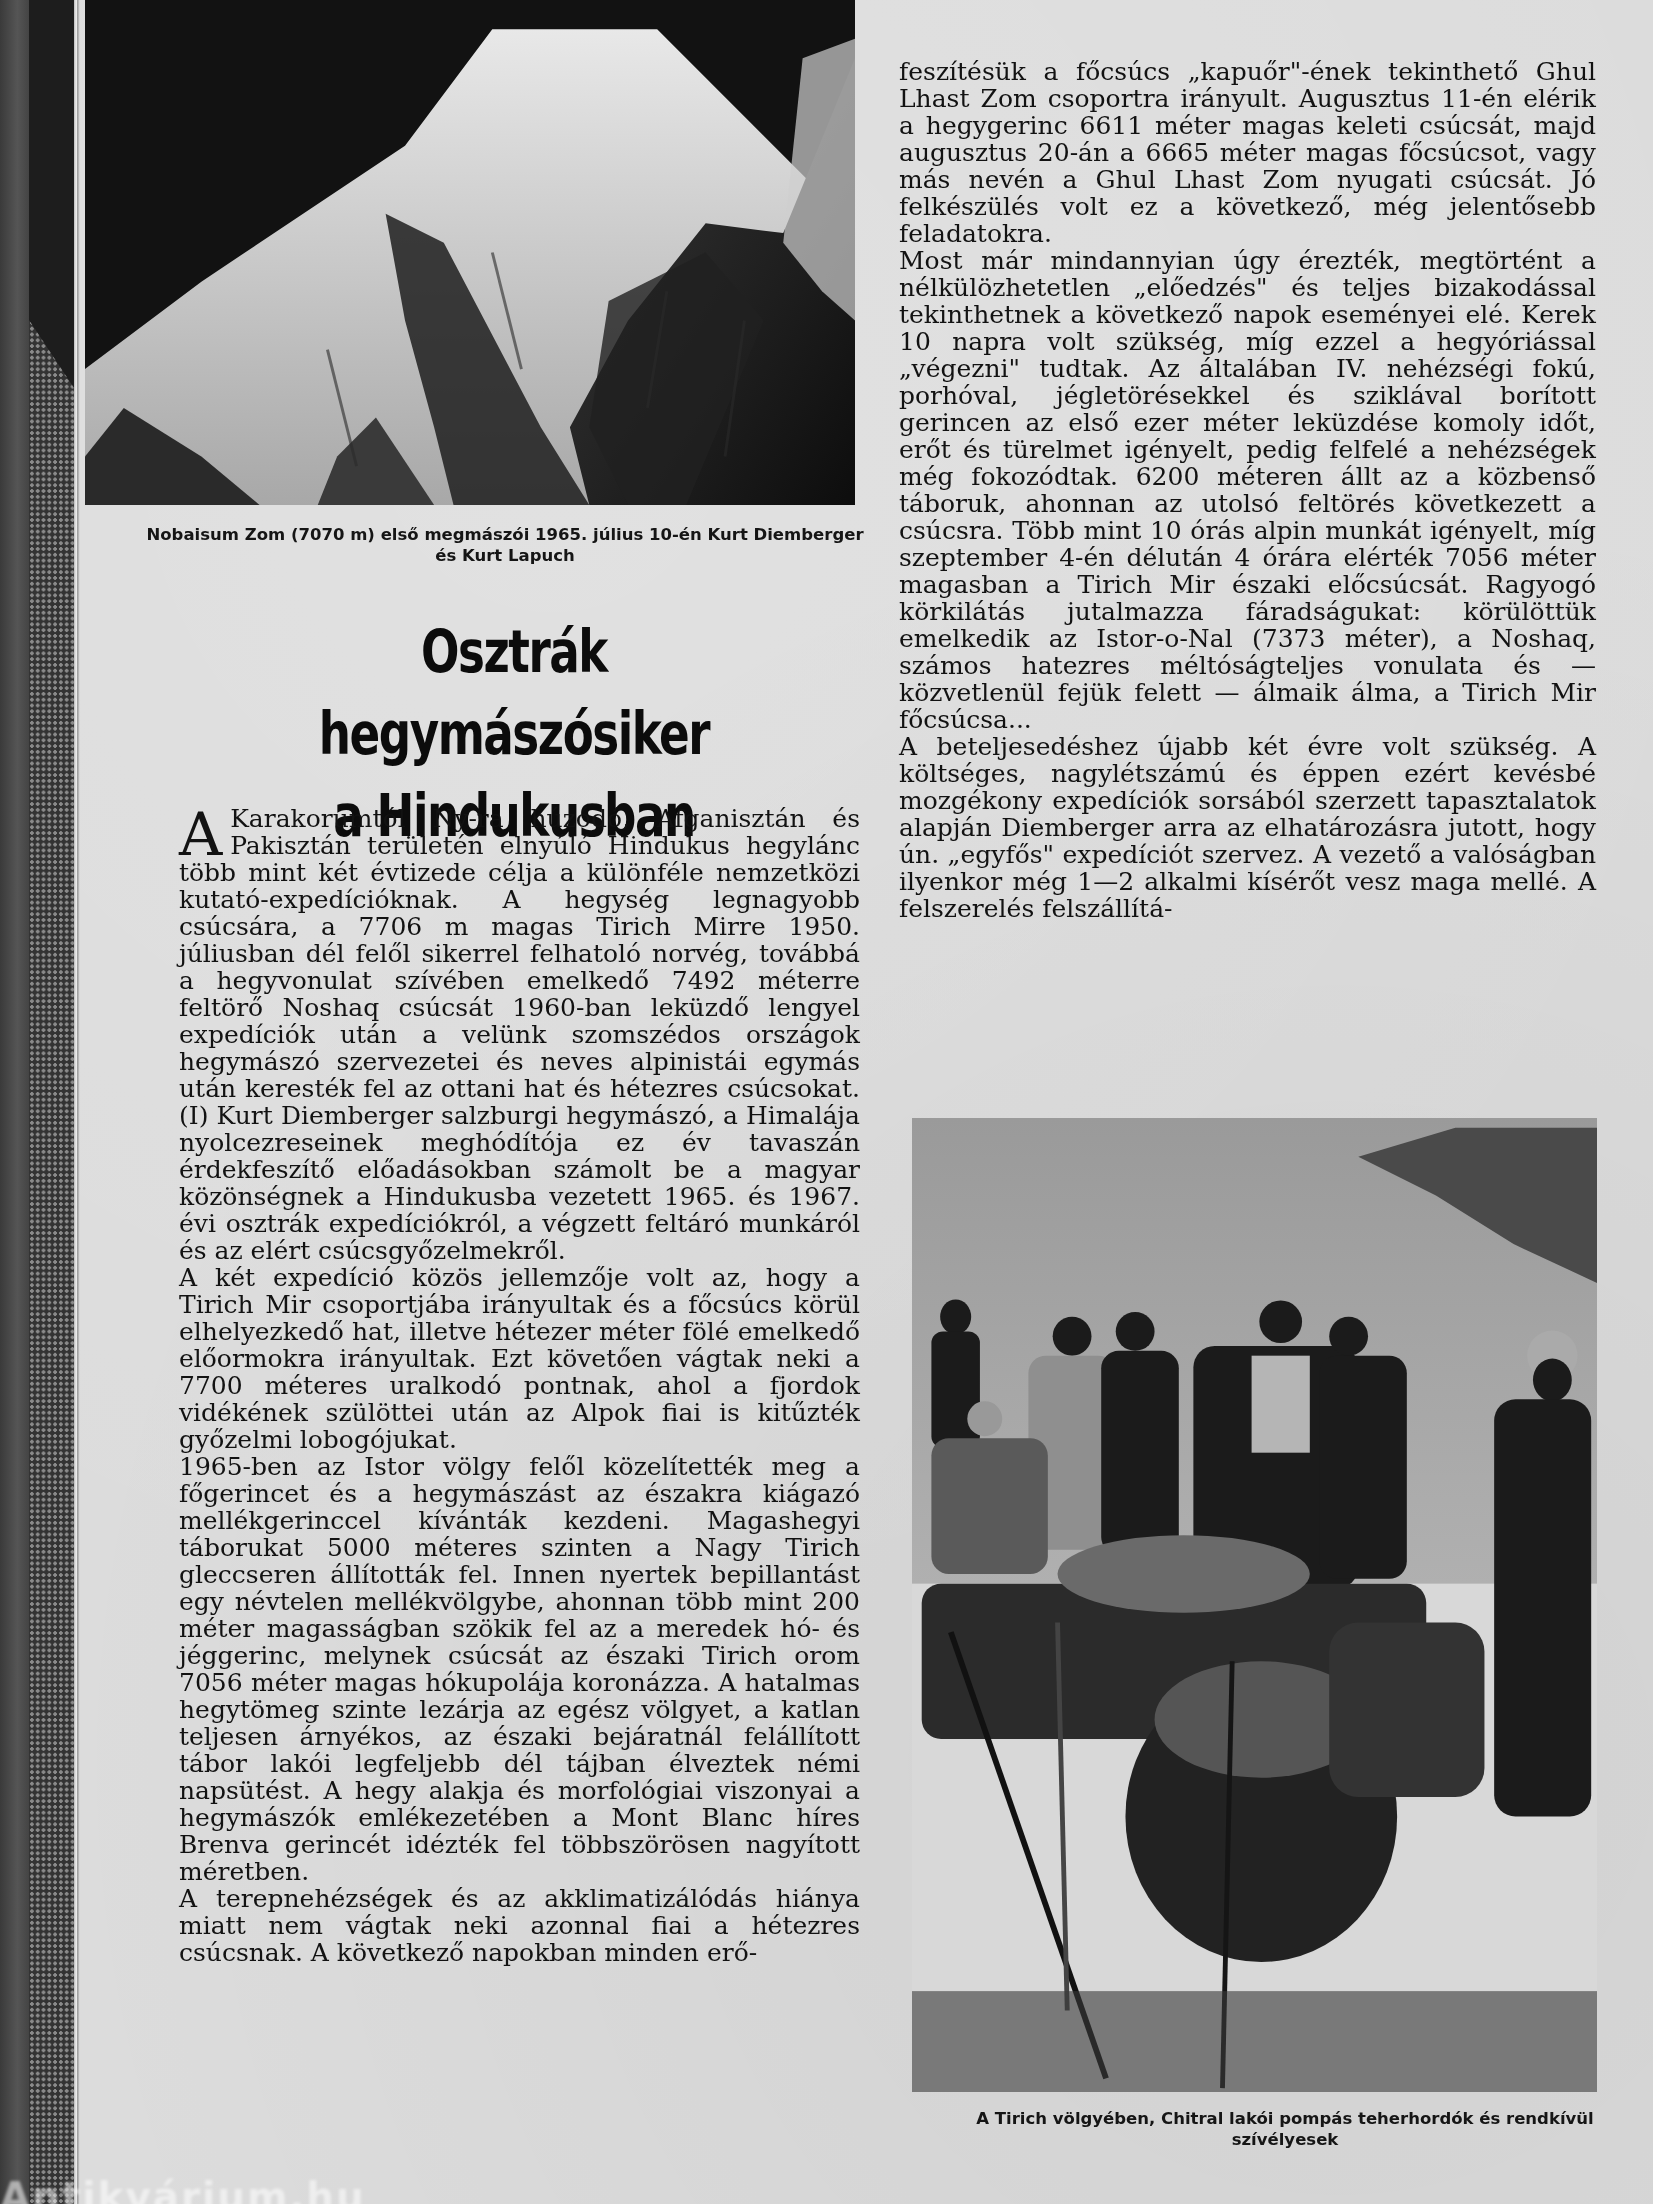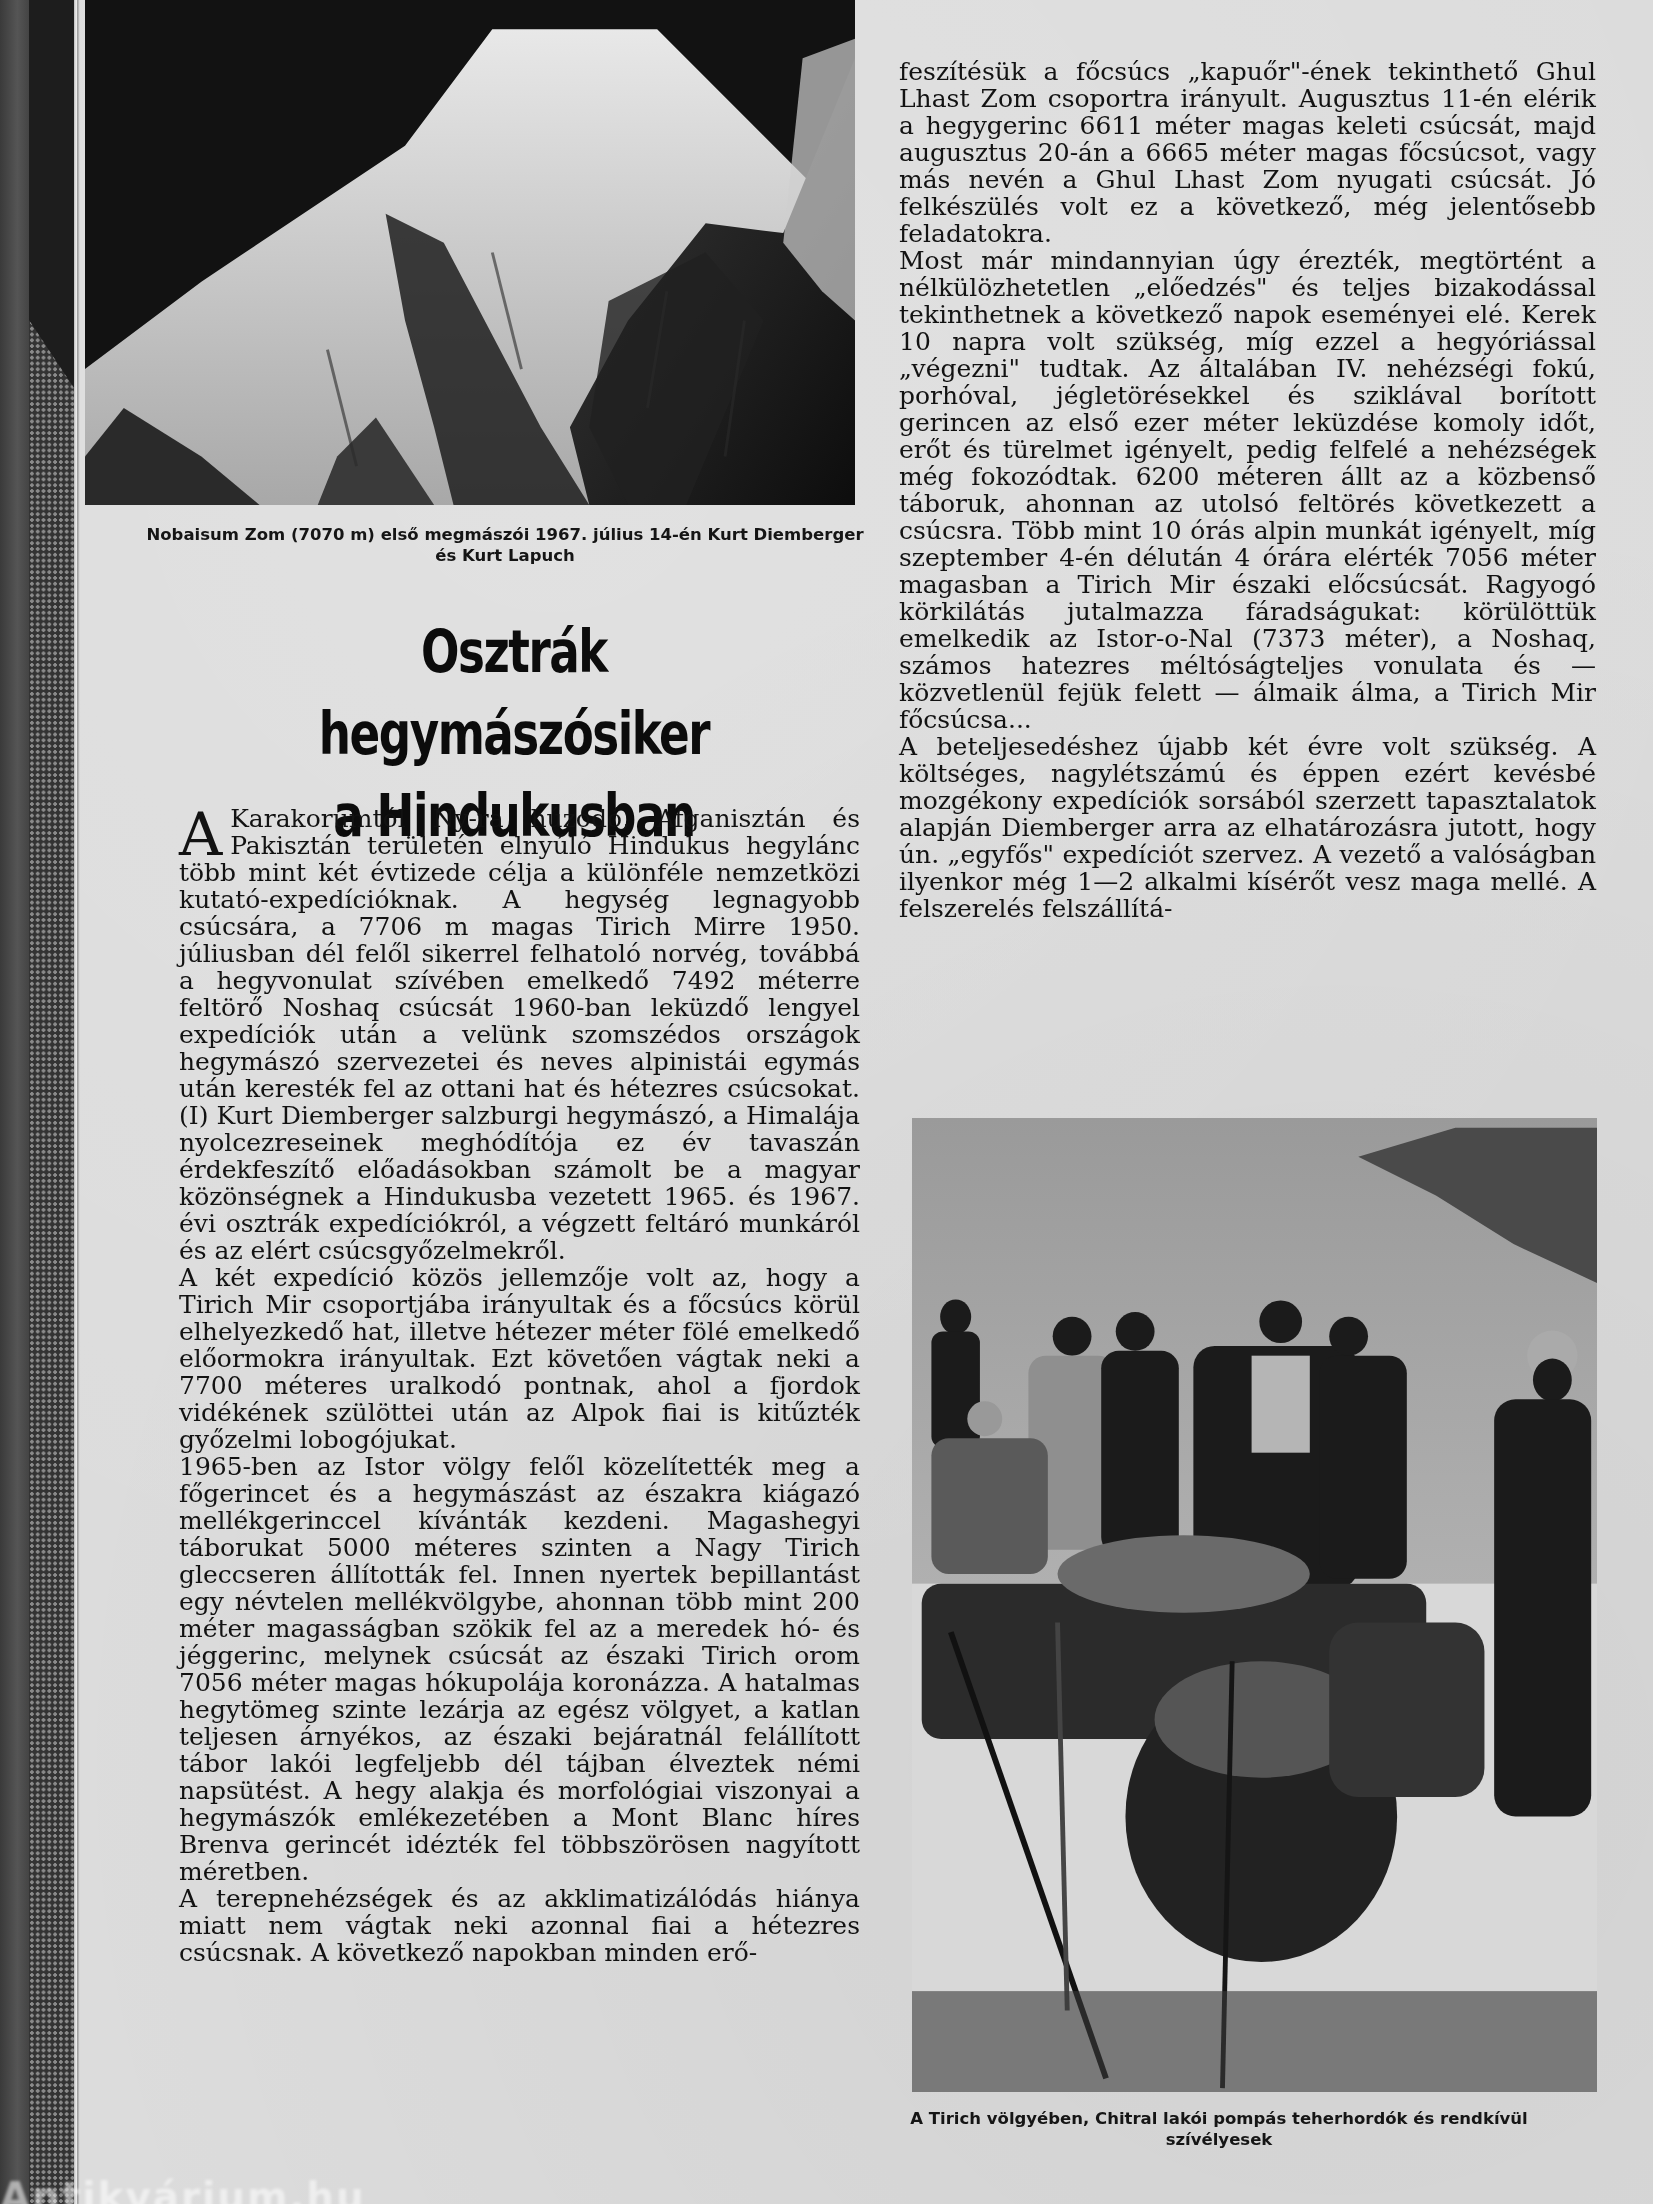--- a/index.html
+++ b/index.html
@@ -44,21 +44,21 @@
     background: #151515; overflow: hidden;
   }
   .photo-top svg { width: 100%; height: 100%; display: block; }
 
   .caption {
     position: absolute; font-family: "DejaVu Sans", "Liberation Sans", sans-serif;
     font-weight: bold; font-size: 16.5px; line-height: 21.3px; text-align: center;
     color: #151515;
   }
   .caption-top { left: 146px; top: 524px; width: 718px; }
-  .caption-bottom { left: 860px; top: 2108px; width: 718px; }
+  .caption-bottom { left: 926px; top: 2108px; width: 718px; }
 
   .headline {
     position: absolute; left: 155px; top: 611px; width: 718px;
     text-align: center;
     font-family: "DejaVu Sans", "Liberation Sans", sans-serif;
     font-weight: bold; font-size: 58px; line-height: 82px;
     letter-spacing: -1.9px; color: #0c0c0c;
     transform: scaleX(0.78); transform-origin: center top;
   }
 
@@ -124,21 +124,21 @@
     <polygon points="260,470 300,430 360,520 240,520" fill="#3a3a3a"></polygon>
 
     <g stroke="#2a2a2a" stroke-width="3" opacity="0.6">
       <line x1="420" y1="260" x2="450" y2="380"></line>
       <line x1="600" y1="300" x2="580" y2="420"></line>
       <line x1="680" y1="330" x2="660" y2="470"></line>
       <line x1="250" y1="360" x2="280" y2="480"></line>
     </g>
   </svg>
 </div>
-<div class="caption caption-top">Nobaisum Zom (7070 m) első megmászói 1967. július 14-én Kurt Diemberger és Kurt Lapuch</div>
+<div class="caption caption-top">Nobaisum Zom (7070 m) első megmászói 1965. július 10-én Kurt Diemberger és Kurt Lapuch</div>
 
 <div class="headline">
   <div>Osztrák hegymászósiker</div>
   <div>a Hindukusban</div>
 </div>
 
 <div class="col col-left">
   <p><span class="dropcap">A</span><span>Karakorumtól Ny-ra húzódó, Afganisztán és Pakisztán területén elnyúló Hindukus hegylánc több mint két évtizede célja a különféle nemzetközi kutató-expedícióknak. A hegység legnagyobb csúcsára, a 7706 m magas Tirich Mirre 1950. júliusban dél felől sikerrel felhatoló norvég, továbbá a hegyvonulat szívében emelkedő 7492 méterre feltörő Noshaq csúcsát 1960-ban leküzdő lengyel expedíciók után a velünk szomszédos országok hegymászó szervezetei és neves alpinistái egymás után keresték fel az ottani hat és hétezres csúcsokat. (I) Kurt Diemberger salzburgi hegymászó, a Himalája nyolcezreseinek meghódítója ez év tavaszán érdekfeszítő előadásokban számolt be a magyar közönségnek a Hindukusba vezetett 1965. és 1967. évi osztrák expedíciókról, a végzett feltáró munkáról és az elért csúcsgyőzelmekről.</span></p>
   <p>A két expedíció közös jellemzője volt az, hogy a Tirich Mir csoportjába irányultak és a főcsúcs körül elhelyezkedő hat, illetve hétezer méter fölé emelkedő előormokra irányultak. Ezt követően vágtak neki a 7700 méteres uralkodó pontnak, ahol a fjordok vidékének szülöttei után az Alpok fiai is kitűzték győzelmi lobogójukat.</p>
   <p>1965-ben az Istor völgy felől közelítették meg a főgerincet és a hegymászást az északra kiágazó mellékgerinccel kívánták kezdeni. Magashegyi táborukat 5000 méteres szinten a Nagy Tirich gleccseren állították fel. Innen nyertek bepillantást egy névtelen mellékvölgybe, ahonnan több mint 200 méter magasságban szökik fel az a meredek hó- és jéggerinc, melynek csúcsát az északi Tirich orom 7056 méter magas hókupolája koronázza. A hatalmas hegytömeg szinte lezárja az egész völgyet, a katlan teljesen árnyékos, az északi bejáratnál felállított tábor lakói legfeljebb dél tájban élveztek némi napsütést. A hegy alakja és morfológiai viszonyai a hegymászók emlékezetében a Mont Blanc híres Brenva gerincét idézték fel többszörösen nagyított méretben.</p>

